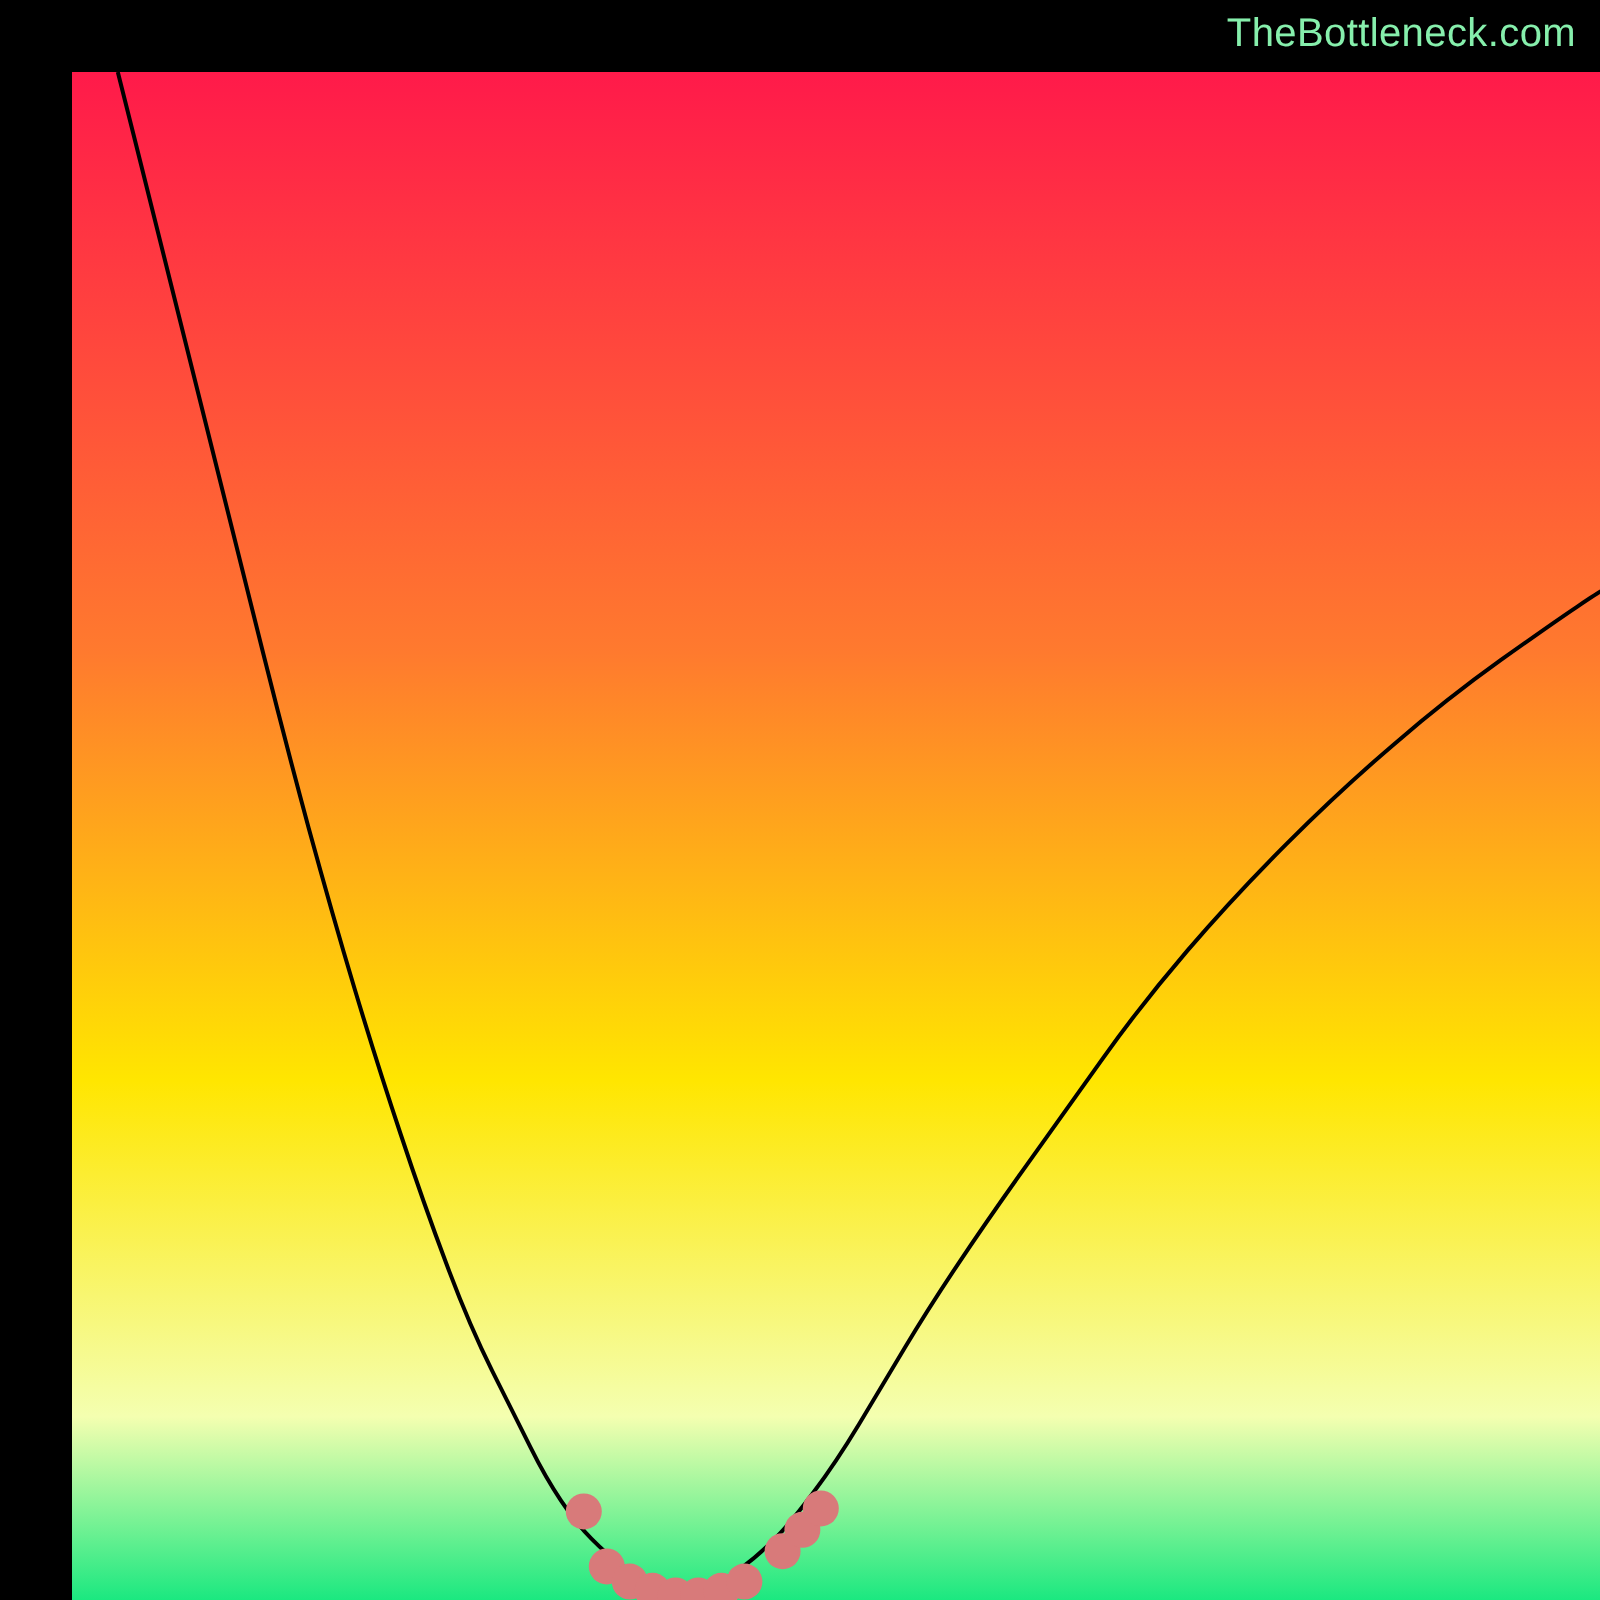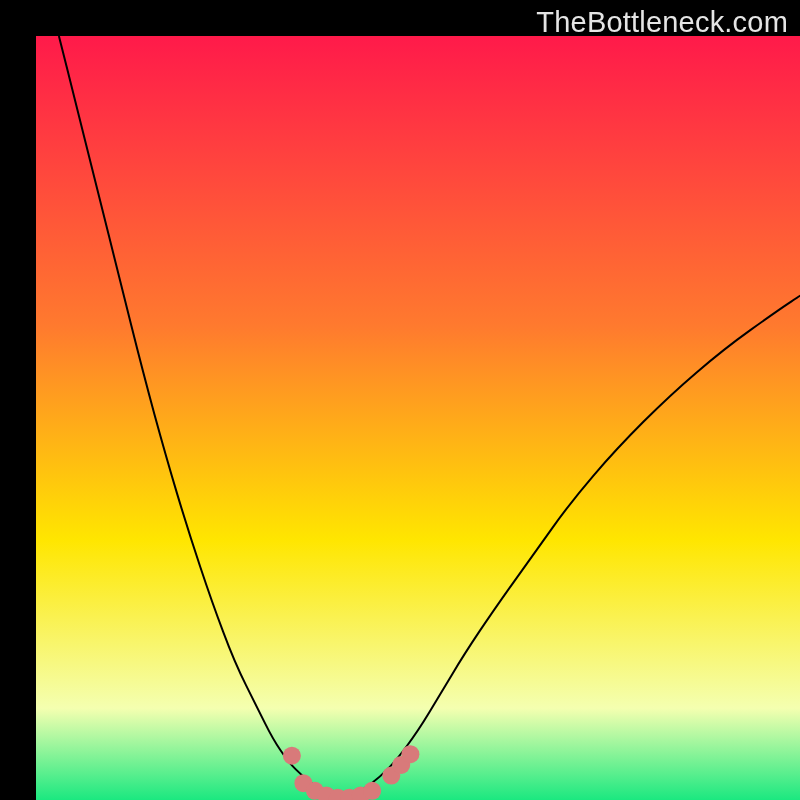--- a/index.html
+++ b/index.html
@@ -8,22 +8,22 @@
     width: 800px;
     height: 800px;
     background: #000;
     position: relative;
     font-family: Arial, Helvetica, sans-serif;
   }
   .watermark {
     position: absolute;
     top: 6px;
     right: 12px;
-    color: #e5e5e5;
-    font-size: 29px;
+    color: #86efac;
+    font-size: 20px;
     font-weight: 500;
     letter-spacing: 0.2px;
     z-index: 10;
   }
   .plot-area {
     position: absolute;
     left: 36px;
     top: 36px;
     width: 764px;
     height: 764px;

